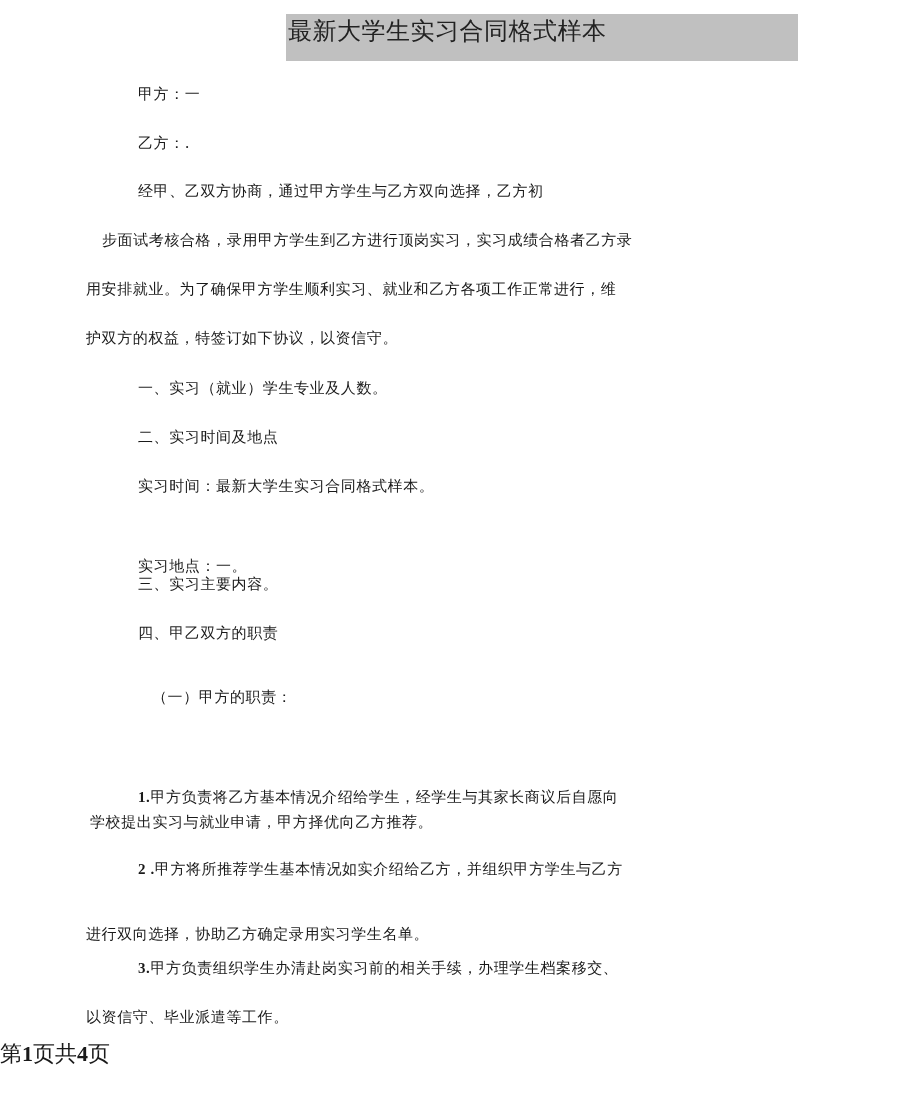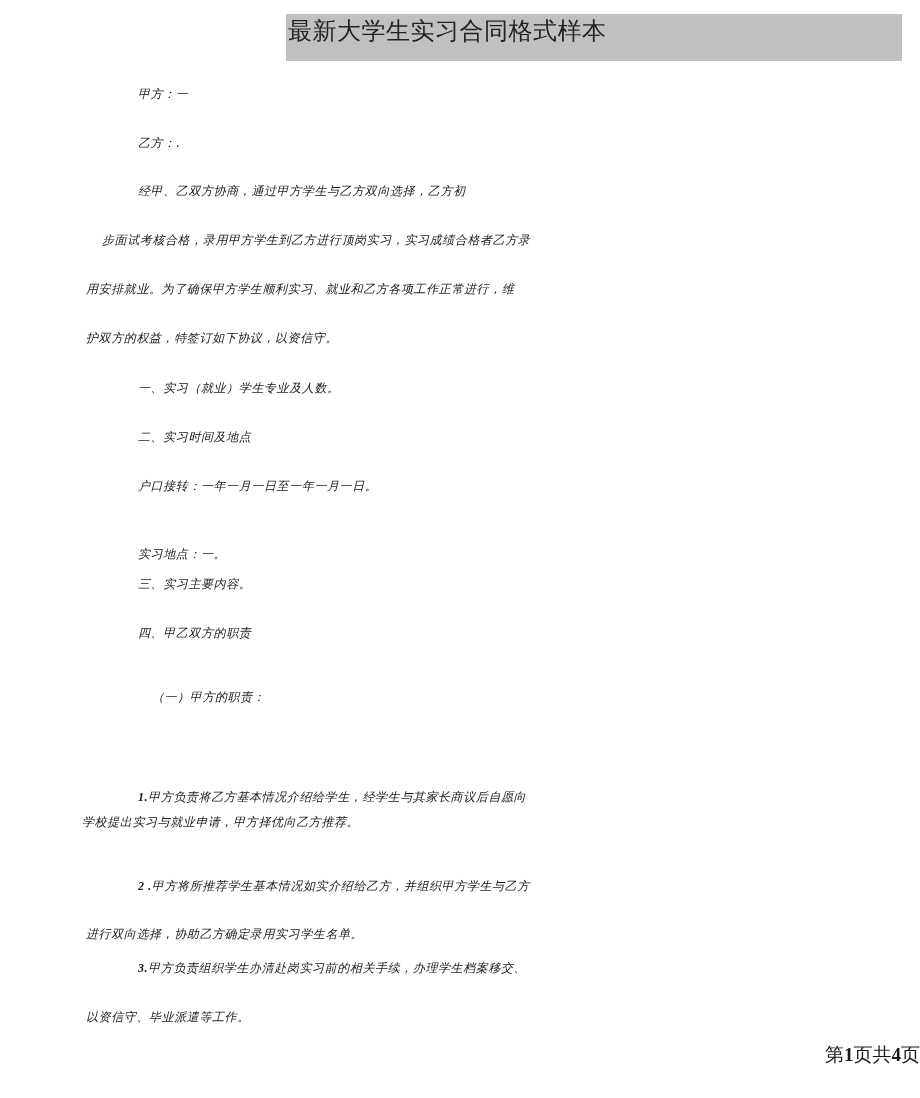--- a/index.html
+++ b/index.html
@@ -1,54 +1,54 @@
 <!DOCTYPE html>
 <html><head>
 <meta charset="utf-8">
 <style>
   html, body { margin: 0; padding: 0; background: #ffffff; }
   body { width: 920px; height: 1098px; position: relative; overflow: hidden;
          font-family: "DejaVu Serif", "Liberation Serif", serif; color: #1a1a1a; }
-  .title-box { position: absolute; left: 286px; top: 14px; width: 616px; height: 47px;
+  .title-box { position: absolute; left: 286px; top: 14px; width: 512px; height: 47px;
                background: #c0c0c0; }
   .title-text { position: absolute; left: 2px; top: 2px; font-size: 24px; line-height: 30px;
                 color: #222; letter-spacing: 0.5px; white-space: nowrap; }
-  .line { position: absolute; font-size: 12px; line-height: 24px; white-space: nowrap; letter-spacing: 0.6px; font-style: italic; }
+  .line { position: absolute; font-size: 15px; line-height: 24px; white-space: nowrap; letter-spacing: 0.6px; }
   .num { font-family: "Liberation Serif", serif; font-weight: bold; }
-  .footer { position: absolute; left: 0; width: 920px; top: 1042px; text-align: right;
-            font-size: 19px; line-height: 24px; }
+  .footer { position: absolute; left: 0; width: 920px; top: 1042px; text-align: left;
+            font-size: 22px; line-height: 24px; }
   .footer .n { font-weight: bold; font-family: "Liberation Serif", serif; }
 </style>
 </head>
 <body>
 
 <div class="title-box">
   <div class="title-text">最新大学生实习合同格式样本</div>
 </div>
 
 <div class="line" style="left:138px;top:82px;">甲方：一</div>
 <div class="line" style="left:138px;top:131px;">乙方：.</div>
 <div class="line" style="left:138px;top:179px;">经甲、乙双方协商，通过甲方学生与乙方双向选择，乙方初</div>
 <div class="line" style="left:102px;top:228px;">步面试考核合格，录用甲方学生到乙方进行顶岗实习，实习成绩合格者乙方录</div>
 <div class="line" style="left:86px;top:277px;">用安排就业。为了确保甲方学生顺利实习、就业和乙方各项工作正常进行，维</div>
 <div class="line" style="left:86px;top:326px;">护双方的权益，特签订如下协议，以资信守。</div>
 <div class="line" style="left:138px;top:376px;">一、实习（就业）学生专业及人数。</div>
 <div class="line" style="left:138px;top:425px;">二、实习时间及地点</div>
-<div class="line" style="left:138px;top:474px;">户口接转：一年一月一日至一年一月一日。</div>
-<div class="line" style="left:138px;top:542px;">实习地点：一。</div>
+<div class="line" style="left:138px;top:474px;">实习时间：最新大学生实习合同格式样本。</div>
+<div class="line" style="left:138px;top:554px;">实习地点：一。</div>
 <div class="line" style="left:138px;top:572px;text-align:right;">三、实习主要内容。</div>
 <div class="line" style="left:138px;top:621px;">四、甲乙双方的职责</div>
 <div class="line" style="left:152px;top:685px;">（一）甲方的职责：</div>
 
 <div class="line" style="left:138px;top:761px;margin-top:24px;">
   <span class="num">1.</span><span>甲方负责将乙方基本情况介绍给学生，经学生与其家长商议后自愿向</span>
 </div>
-<div class="line" style="left:82px;top:810px;">学校提出实习与就业申请，甲方择优向乙方推荐。</div>
+<div class="line" style="left:90px;top:810px;">学校提出实习与就业申请，甲方择优向乙方推荐。</div>
 
-<div class="line" style="left:138px;top:857px;margin-top:17px;">
+<div class="line" style="left:138px;top:857px;">
   <span class="num">2 .</span><span>甲方将所推荐学生基本情况如实介绍给乙方，并组织甲方学生与乙方</span>
 </div>
 <div class="line" style="left:86px;top:906px;margin-top:16px;">进行双向选择，协助乙方确定录用实习学生名单。</div>
 
 <div class="line" style="left:138px;top:956px;">
   <span class="num">3.</span><span>甲方负责组织学生办清赴岗实习前的相关手续，办理学生档案移交、</span>
 </div>
 <div class="line" style="left:86px;top:1005px;">以资信守、毕业派遣等工作。</div>
 
 <div class="footer">

